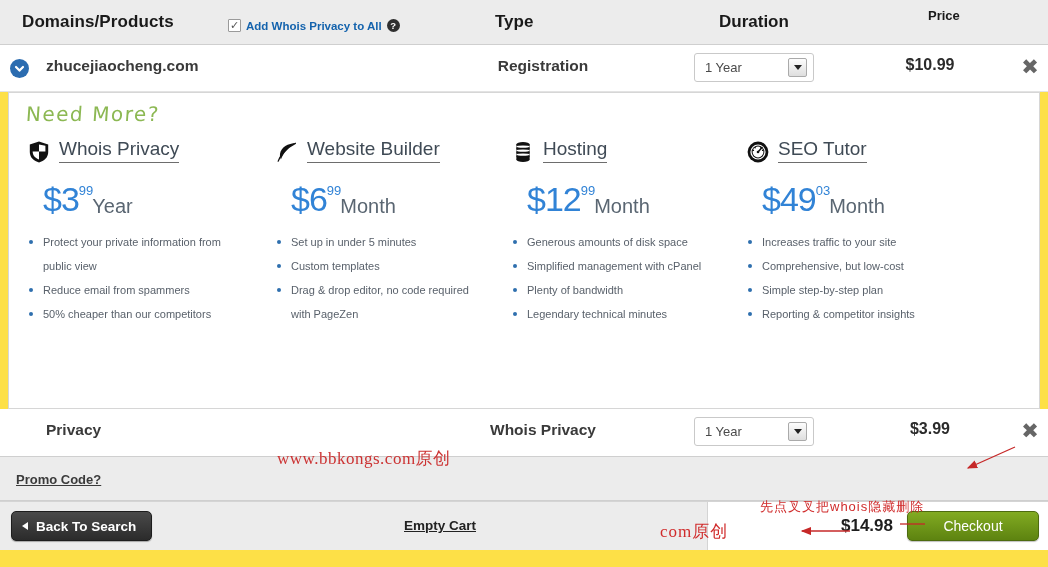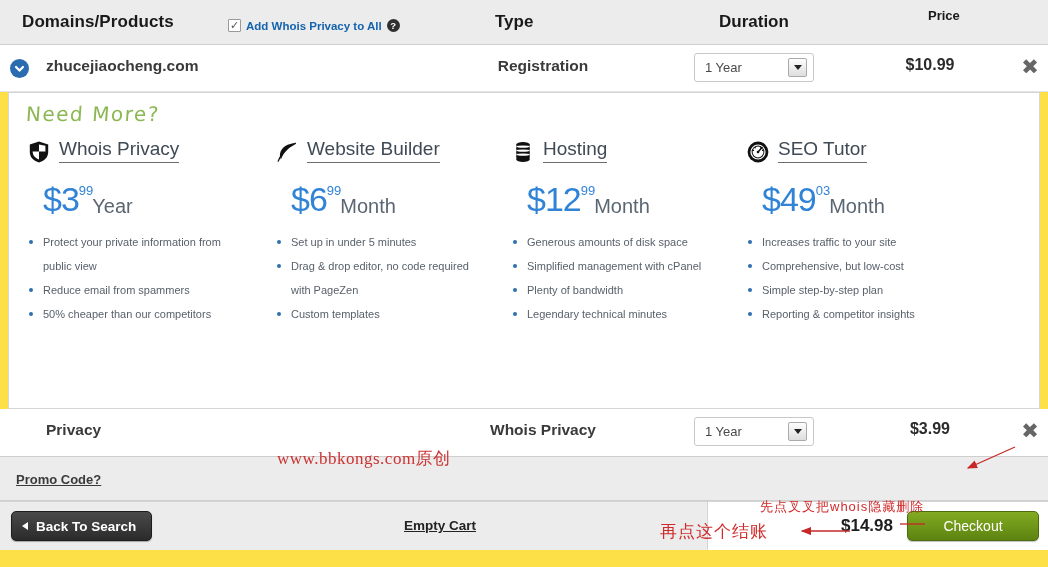--- a/index.html
+++ b/index.html
@@ -383,22 +383,22 @@
           </span>
           <span class="col-title">Website Builder</span>
         </div>
         <div class="price-line">
           <span class="price-big">$6</span>
           <span class="price-sup">99</span>
           <span class="price-per">Month</span>
         </div>
         <ul class="feats">
           <li>Set up in under 5 minutes</li>
+          <li>Custom templates</li>
           <li>Drag &amp; drop editor, no code required with PageZen</li>
-          <li>Custom templates</li>
         </ul>
         <div class="add-btn-wrap" style="left:46px; bottom:-208px;">
           <div class="add-btn">
             <span class="add-main">
               <span class="plus">+</span>
               <span>Add</span>
             </span>
             <span class="add-caret">
                 <i></i>
               </span>
@@ -530,15 +530,15 @@
         <path d="M0,0 L8,3.2 L0,6.4 z" fill="#c62828"></path>
       </marker>
     </defs>
     <line x1="1015" y1="447" x2="968" y2="468" stroke="#c62828" stroke-width="1.3" marker-end="url(#ah)"></line>
     <line x1="850" y1="531" x2="802" y2="531" stroke="#c62828" stroke-width="1.3" marker-end="url(#ah)"></line>
     <line x1="900" y1="524" x2="925" y2="524" stroke="#c62828" stroke-width="1.3"></line>
   </svg>
 
   <div class="anno anno-watermark">www.bbkongs.com原创</div>
   <div class="anno anno-hide">先点叉叉把whois隐藏删除</div>
-  <div class="anno anno-checkout">再点这个结账</div>
+  <div class="anno anno-checkout">com原创</div>
 
 </div>
 
 </body></html>

